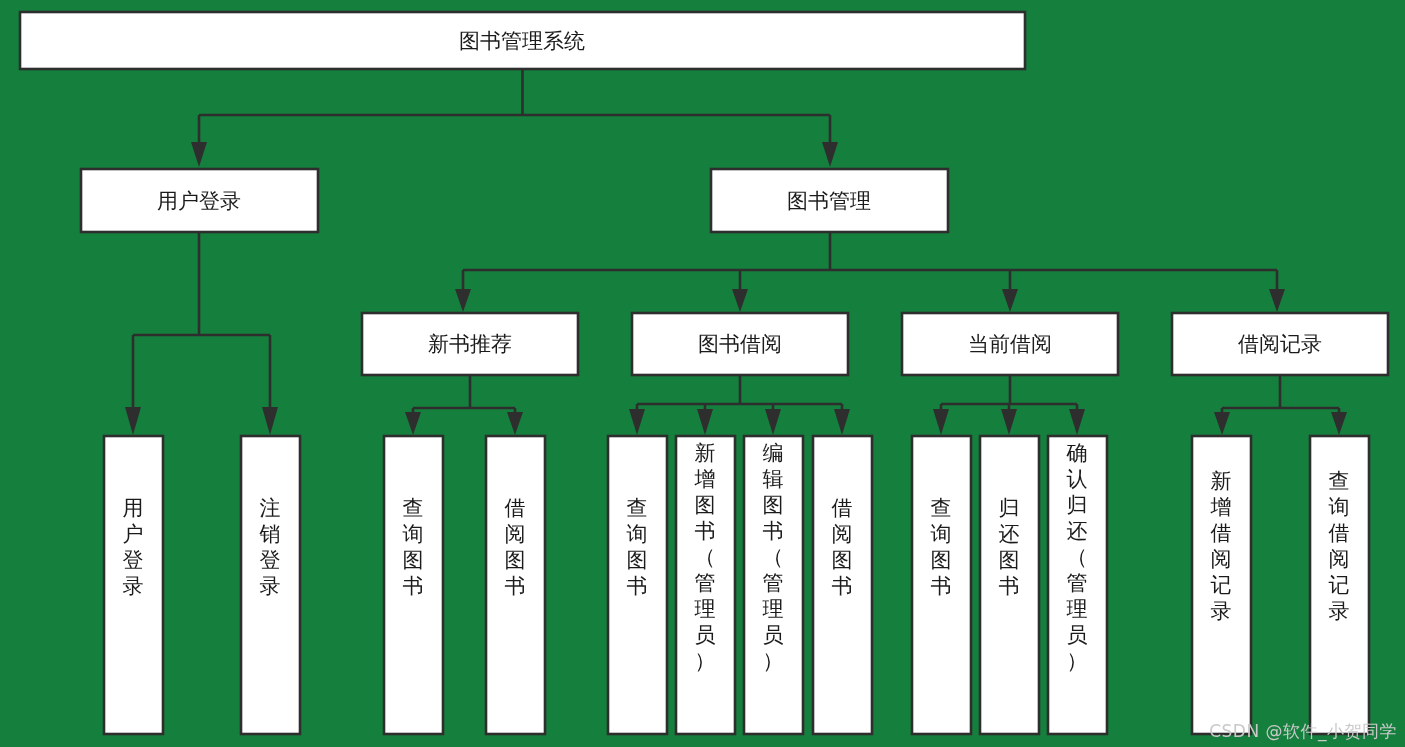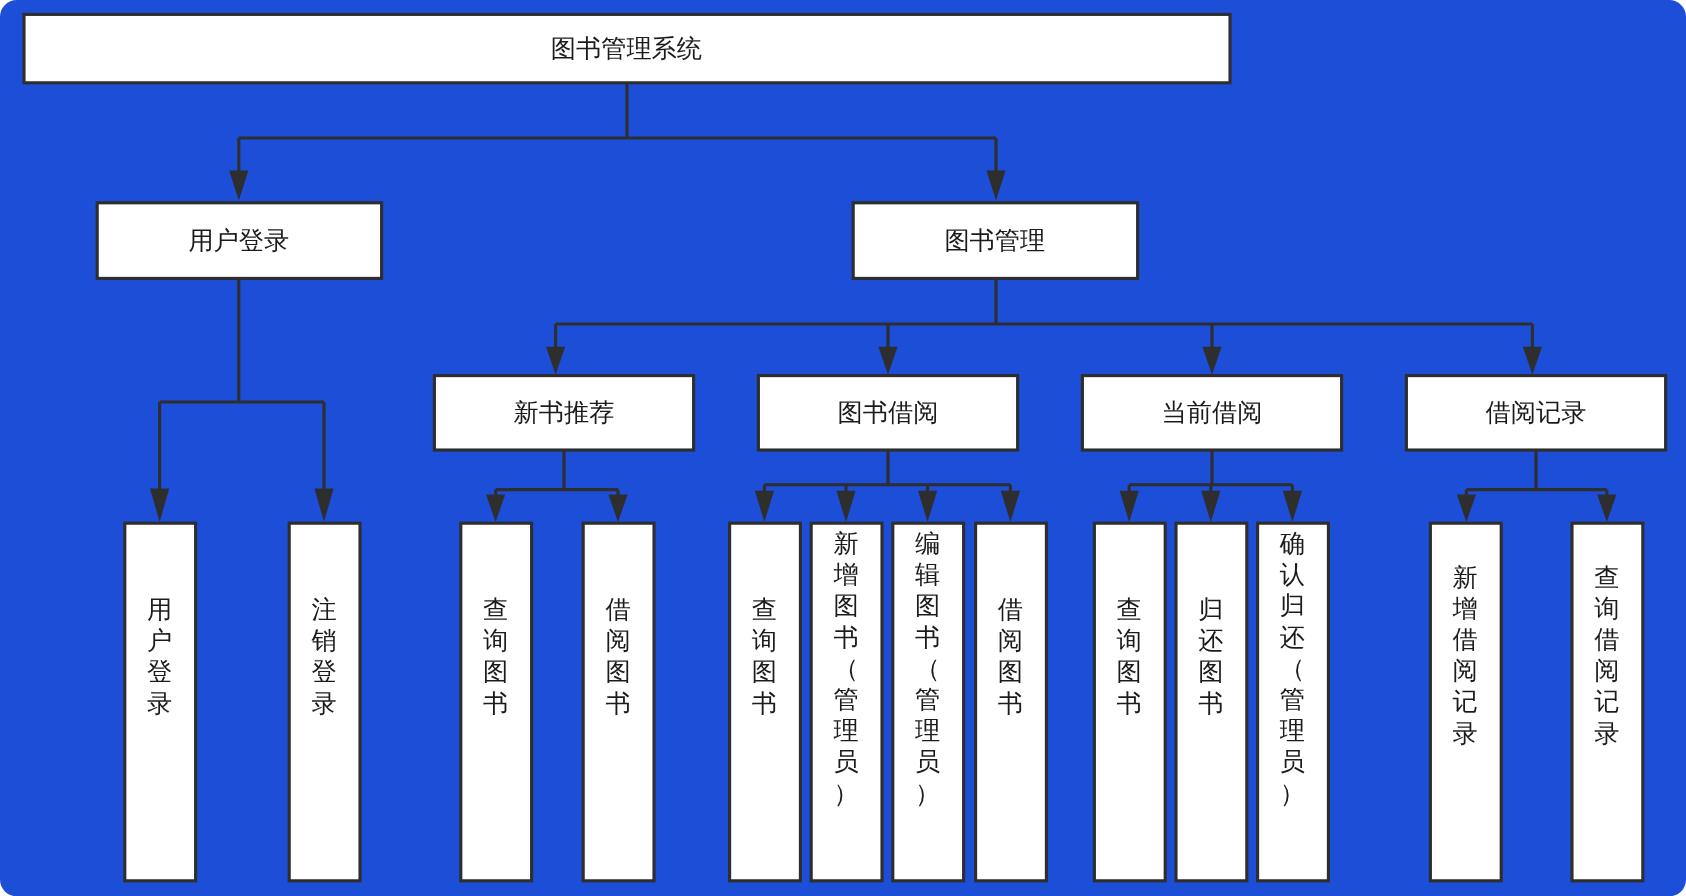--- a/index.html
+++ b/index.html
@@ -8,23 +8,22 @@
     padding: 0;
     background: #ffffff;
   }
   body {
     font-family: "DejaVu Sans", "Liberation Sans", sans-serif;
   }
   #diagram-root {
     position: relative;
     width: 1405px;
     height: 747px;
-    background: #1d4ed8;
+    background: #15803d;
     overflow: hidden;
-    border-radius: 14px;
   }
   svg.tree-canvas {
     position: absolute;
     left: 0;
     top: 0;
     width: 1405px;
     height: 747px;
     display: block;
   }
   .node-box {
@@ -242,14 +241,15 @@
       <text class="leaf-label" x="1221" y="488"><tspan x="1221" y="488">新</tspan><tspan x="1221" y="514">增</tspan><tspan x="1221" y="540">借</tspan><tspan x="1221" y="566">阅</tspan><tspan x="1221" y="592">记</tspan><tspan x="1221" y="618">录</tspan></text>
     </g>
 
     <g>
       <rect class="node-box" x="1310" y="436" width="59" height="298"></rect>
       <text class="leaf-label" x="1339" y="488"><tspan x="1339" y="488">查</tspan><tspan x="1339" y="514">询</tspan><tspan x="1339" y="540">借</tspan><tspan x="1339" y="566">阅</tspan><tspan x="1339" y="592">记</tspan><tspan x="1339" y="618">录</tspan></text>
     </g>
 
   </svg>
 
+  <div class="watermark">CSDN @软件_小贺同学</div>
 
 </div>
 
 </body></html>

